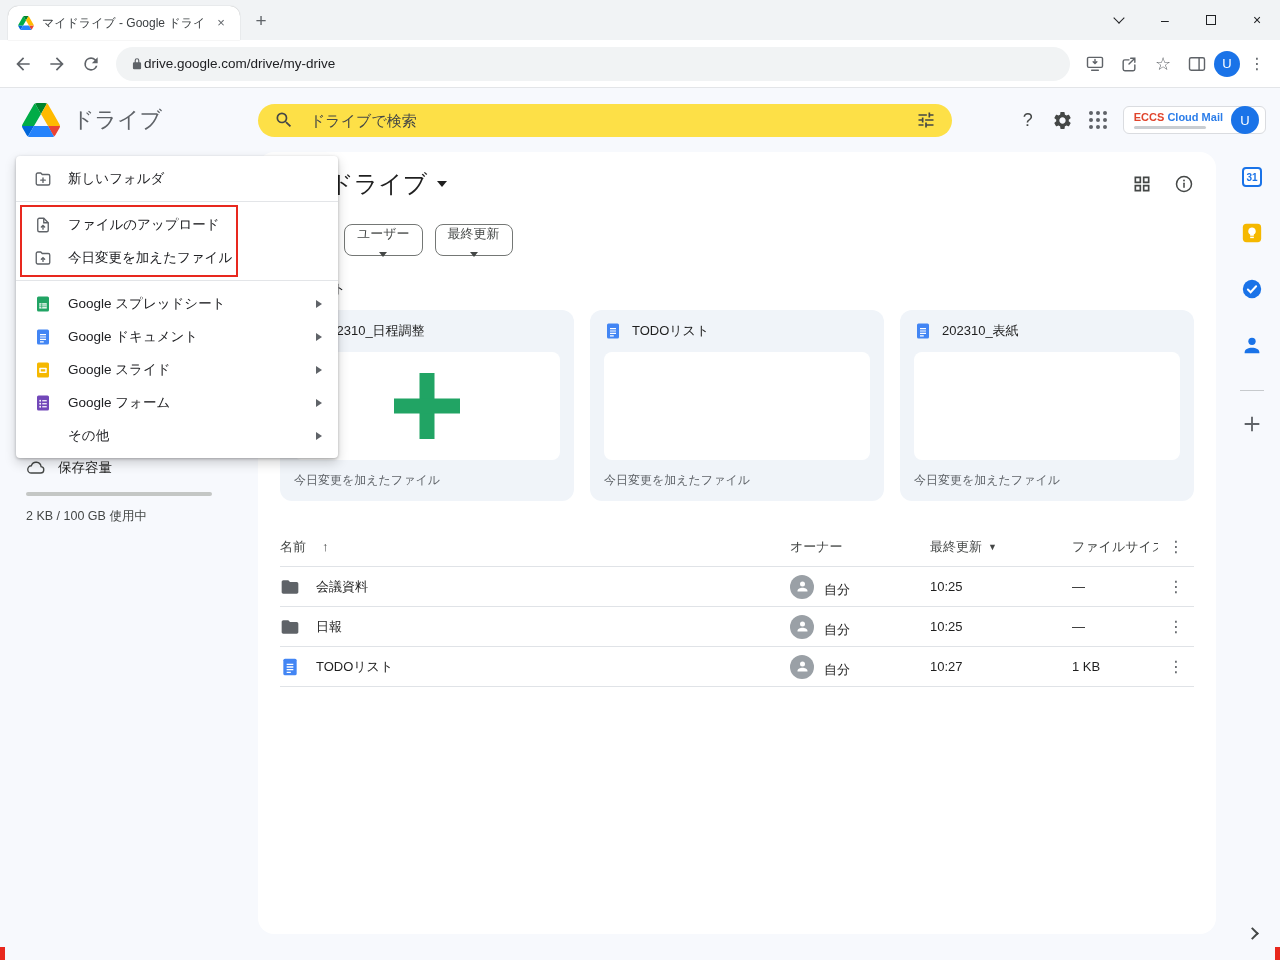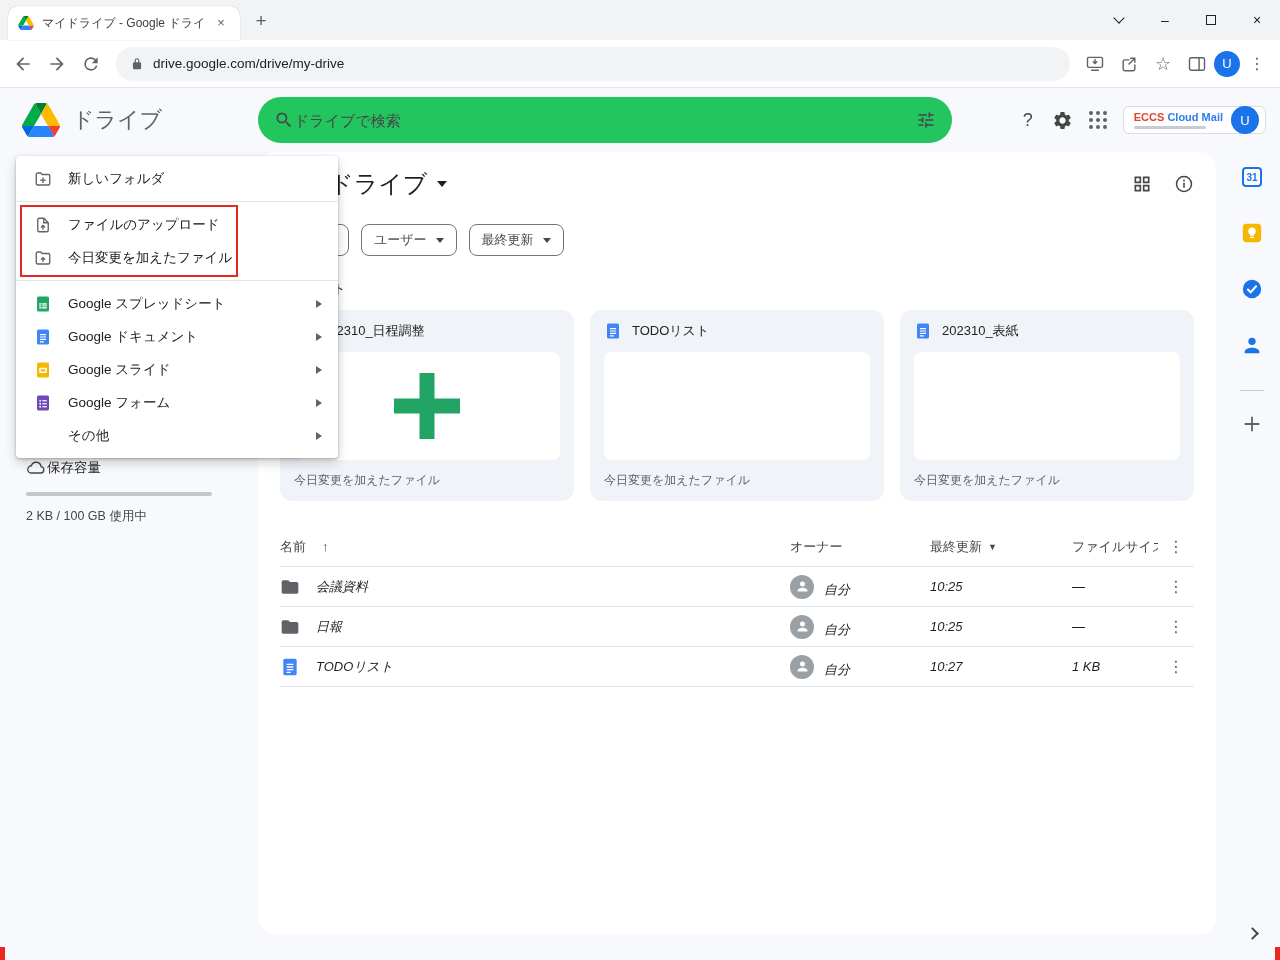--- a/index.html
+++ b/index.html
@@ -17,83 +17,83 @@
   .tab-close { width:18px; height:18px; line-height:17px; text-align:center; font-size:13px; color:#5f6368; border-radius:50%; cursor:default; }
   .newtab { width:30px; height:30px; margin:0 0 4px 6px; display:flex; align-items:center; justify-content:center; font-size:19px; color:#5f6368; }
   .win-controls { position:absolute; top:0; right:0; height:40px; display:flex; }
   .win-btn { width:46px; height:40px; display:flex; align-items:center; justify-content:center; color:#202124; font-size:14px; }
   .chev-down { width:8px; height:8px; border-right:1.6px solid #202124; border-bottom:1.6px solid #202124; transform:rotate(45deg); margin-top:-4px; }
   .max-sq { width:10px; height:10px; border:1.3px solid #202124; }
 
   .toolbar { height:48px; background:#fff; border-bottom:1px solid #e3e5e8; display:flex; align-items:center; padding:0 6px; }
   .tb-icon { width:34px; height:34px; border-radius:50%; display:flex; align-items:center; justify-content:center; flex:none; }
   .tb-icon svg { width:20px; height:20px; }
-  .addressbar { flex:1; height:34px; background:#f1f3f4; border-radius:17px; display:flex; align-items:center; gap:9px; padding:0 14px; margin:0 8px; }
+  .addressbar { flex:1; height:34px; background:#f1f3f4; border-radius:17px; display:flex; align-items:center; padding:0 14px; margin:0 8px; }
   .addressbar svg { width:14px; height:14px; }
   .url { font-size:13.5px; color:#202124; }
   .avatar-sm { width:26px; height:26px; border-radius:50%; background:#1a73e8; color:#fff; font-size:13px; display:flex; align-items:center; justify-content:center; }
   .kebab { font-size:16px; color:#5f6368; text-align:center; }
 
   
   .drive-header { height:64px; display:flex; align-items:center; background:#f7f9fd; }
   .dh-left { width:258px; flex:none; display:flex; align-items:center; gap:12px; padding-left:22px; }
   .dh-left svg { width:38px; height:34px; }
   .dh-title { font-size:22px; color:#5f6368; }
-  .search-wrap { width:694px; height:46px; flex:none; background:#22c55e; border-radius:24px; display:flex; align-items:center; gap:0; padding:0 16px; }
+  .search-wrap { width:694px; height:33px; flex:none; background:#fde047; border-radius:24px; display:flex; align-items:center; gap:16px; padding:0 16px; }
   .search-wrap svg { width:20px; height:20px; flex:none; }
   .search-input { flex:1; border:none; background:transparent; outline:none; font-size:15px; color:#444746; font-family:inherit; }
   .search-input::placeholder { color:#444746; opacity:1; }
   .dh-right { flex:1; display:flex; align-items:center; justify-content:flex-end; gap:16px; padding-right:14px; }
   .help-glyph { font-size:18px; color:#444746; padding:0 3px; }
   .dh-right .gi svg { width:21px; height:21px; }
   .apps-grid { display:grid; grid-template-columns:repeat(3,4px); gap:3px; }
   .apps-grid i { width:4px; height:4px; border-radius:50%; background:#5f6368; }
   .eccs-badge { height:28px; background:#fff; border:1px solid #dadce0; border-radius:6px; display:flex; align-items:center; gap:8px; padding:0 6px 0 10px; }
   .eccs-text { display:flex; flex-direction:column; }
   .eccs-brand { font-size:11px; font-weight:bold; line-height:1.1; white-space:nowrap; }
   .eccs-brand .p1 { color:#e0442c; } .eccs-brand .p2 { color:#2b7de9; }
   .eccs-sub { height:3px; width:72px; background:#c9cdd1; border-radius:2px; margin-top:3px; }
   .eccs-avatar { width:28px; height:28px; border-radius:50%; background:#1a73e8; color:#fff; font-size:13px; display:flex; align-items:center; justify-content:center; }
 
   
   .drive-body { display:flex; height:808px; }
   .sidebar { width:258px; flex:none; position:relative; }
   .storage { position:absolute; top:306px; left:26px; right:46px; }
-  .storage-head { display:flex; align-items:center; gap:1px; font-size:13.5px; color:#1f1f1f; }
+  .storage-head { display:flex; align-items:center; gap:12px; font-size:13.5px; color:#1f1f1f; }
   .storage-head svg { width:20px; height:20px; }
   .storage-bar { height:4px; background:#c4c7c5; border-radius:2px; margin-top:14px; }
   .storage-usage { font-size:12.5px; color:#444746; margin-top:12px; }
 
   .main-panel { flex:1; background:#fff; border-radius:16px; margin:0 8px 26px 0; padding:14px 22px 0; position:relative; }
   .title-row { display:flex; align-items:center; height:36px; }
   .page-title { font-size:24px; color:#1f1f1f; display:flex; align-items:center; gap:10px; }
   .caret-down { width:0; height:0; border-left:5px solid transparent; border-right:5px solid transparent; border-top:6px solid #1f1f1f; }
   .title-actions { margin-left:auto; display:flex; align-items:center; gap:22px; }
   .title-actions svg { width:20px; height:20px; }
 
   .chips-row { display:flex; gap:12px; margin-top:22px; }
-  .chip { height:32px; border:1px solid #747775; border-radius:8px; display:flex; align-items:center; gap:9px; padding:0 12px; font-size:13px; color:#444746; background:#fff; }
+  .chip { height:32px; border:1px solid #747775; border-radius:8px; display:flex; align-items:center; gap:9px; padding:0 12px; font-size:13px; color:#444746; background:#fff;flex-direction:column; }
   .chip .caret-down { border-left-width:4px; border-right-width:4px; border-top:5px solid #444746; }
 
   .suggest-label { margin-top:24px; font-size:13px; color:#202124; }
 
   .cards-row { display:flex; gap:16px; margin-top:12px; }
   .card { flex:1; background:#f0f4f9; border-radius:12px; padding:12px 14px; }
   .card-head { display:flex; align-items:center; gap:10px; font-size:13px; font-weight:500; color:#1f1f1f; }
   .card-head svg { width:18px; height:18px; flex:none; }
   .card-thumb { height:108px; background:#fff; border-radius:8px; margin-top:12px; position:relative; overflow:hidden; }
   .plus-v,.plus-h { position:absolute; background:#21a464; left:50%; top:50%; }
   .plus-v { width:15px; height:66px; transform:translate(-50%,-50%); }
   .plus-h { width:66px; height:15px; transform:translate(-50%,-50%); }
   .card-foot { margin-top:12px; font-size:12px; color:#5f6368; }
 
   .files-table { margin-top:26px; }
   .t-head,.t-row { display:flex; align-items:center; height:40px; border-bottom:1px solid #e0e3e7; }
   .t-head { font-size:13px; color:#444746; }
-  .t-row { font-size:13px; color:#1f1f1f;font-style:italic; }
+  .t-row { font-size:13px; color:#1f1f1f; }
   .col-name { flex:1; display:flex; align-items:center; gap:16px; overflow:hidden; }
   .col-name svg { width:20px; height:20px; flex:none; }
   .col-owner { width:140px; flex:none; display:flex; align-items:flex-end; gap:10px; }
   .col-mod { width:142px; flex:none; display:flex; align-items:center; gap:6px; }
   .col-size { width:86px; flex:none; white-space:nowrap; overflow:hidden; }
   .col-menu { width:36px; flex:none; text-align:center; }
   .sort-asc { font-size:13px; color:#444746; }
   .sort-desc { font-size:9px; color:#444746; }
   .owner-avatar { width:24px; height:24px; border-radius:50%; background:#9aa0a6; display:flex; align-items:center; justify-content:center; }
   .owner-avatar svg { width:15px; height:15px; }

